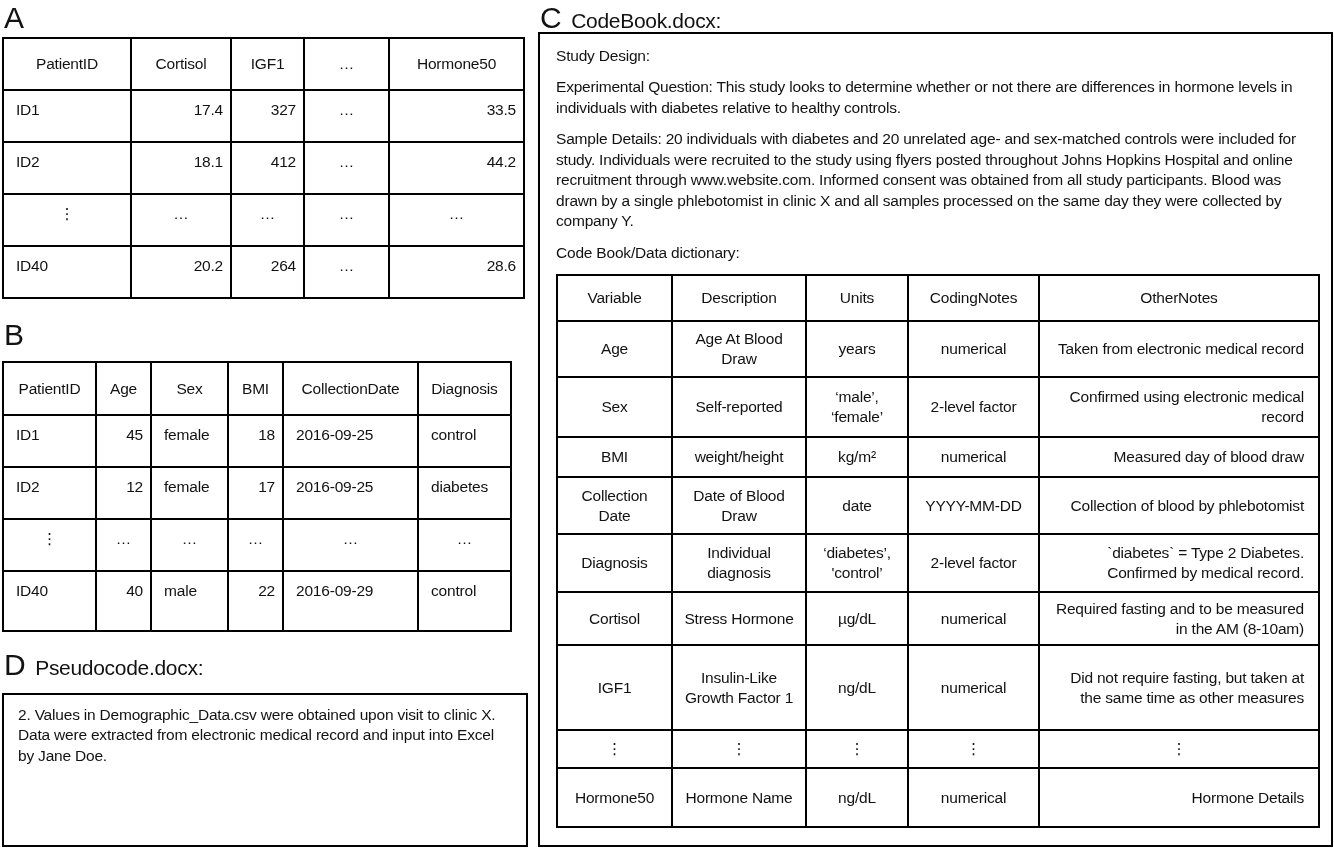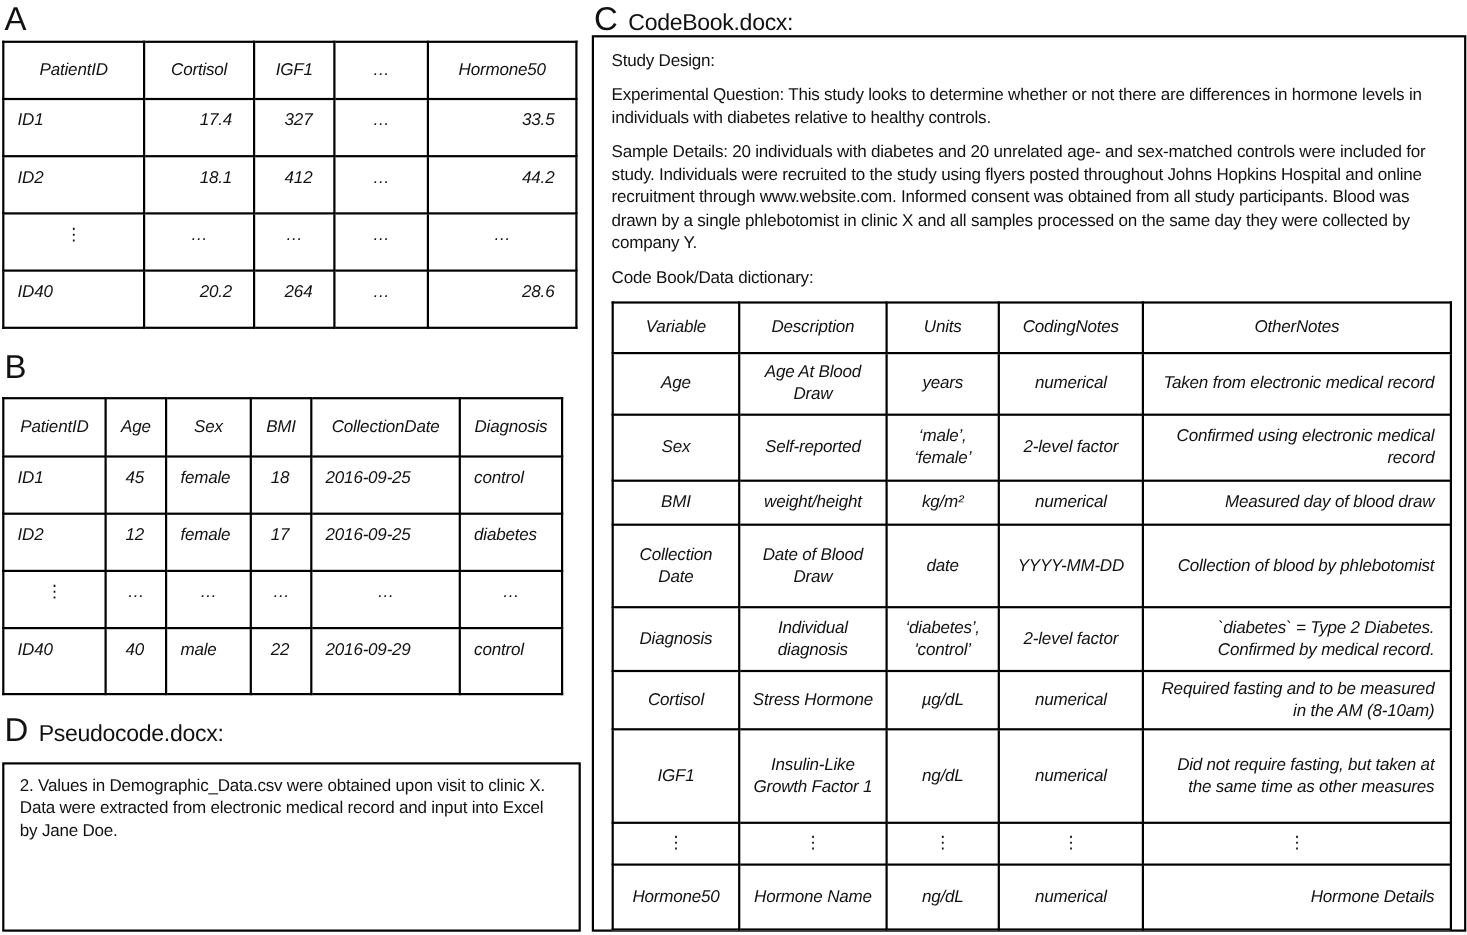--- a/index.html
+++ b/index.html
@@ -13,30 +13,30 @@
   
   .panel-title { position:absolute; display:flex; align-items:baseline; white-space:nowrap; }
   .panel-letter { font-size:30px; line-height:1; letter-spacing:-0.5px; margin-right:10px; }
   .panel-file { font-size:21px; letter-spacing:-0.3px; }
 
   
   .doc-box { position:absolute; border:2px solid #000; background:#fff; box-sizing:border-box; }
   .doc-box p { margin:0 0 11px 0; font-size:15.5px; line-height:1.32; letter-spacing:-0.2px; }
 
   
-  table { border-collapse:collapse; table-layout:fixed; background:#fff;font-style:italic; }
+  table { border-collapse:collapse; table-layout:fixed; background:#fff; }
   #tableA, #tableB { position:absolute; }
   th, td {
     border:2px solid #000; font-size:15.5px; font-weight:normal;
     letter-spacing:-0.2px; overflow:hidden; box-sizing:border-box;
   }
   
   .csv th { vertical-align:middle; text-align:center; padding:0 12px; }
   .csv td { vertical-align:top; padding:9px 12px 0 12px; line-height:1.25; }
-  .csv td.ta-r { padding-right:19px; }
+  .csv td.ta-r { padding-right:7px; }
   
   .cb th { vertical-align:middle; text-align:center; padding:0 8px; }
   .cb td { vertical-align:middle; text-align:center; padding:5px 9px; line-height:1.28; }
   .cb td.ta-l { text-align:right; padding-left:12px; padding-right:14px; }
 
   .ta-l { text-align:left; }
   .ta-r { text-align:right; }
   .ta-c { text-align:center; }
 
   #boxC { left:538px; top:32px; width:795px; height:815px; padding:12px 16px 0 16px; }
@@ -214,21 +214,21 @@
             <td class="ta-c">2-level factor</td>
             <td class="ta-l">Confirmed using electronic medical record</td>
           </tr>
           <tr style="height: 40px;">
             <td class="ta-c">BMI</td>
             <td class="ta-c">weight/height</td>
             <td class="ta-c">kg/m²</td>
             <td class="ta-c">numerical</td>
             <td class="ta-l">Measured day of blood draw</td>
           </tr>
-          <tr style="height: 75px;">
+          <tr style="height: 57px;">
             <td class="ta-c">Collection Date</td>
             <td class="ta-c">Date of Blood Draw</td>
             <td class="ta-c">date</td>
             <td class="ta-c">YYYY-MM-DD</td>
             <td class="ta-l">Collection of blood by phlebotomist</td>
           </tr>
           <tr style="height: 58px;">
             <td class="ta-c">Diagnosis</td>
             <td class="ta-c">Individual diagnosis</td>
             <td class="ta-c">‘diabetes’, 'control’</td>

